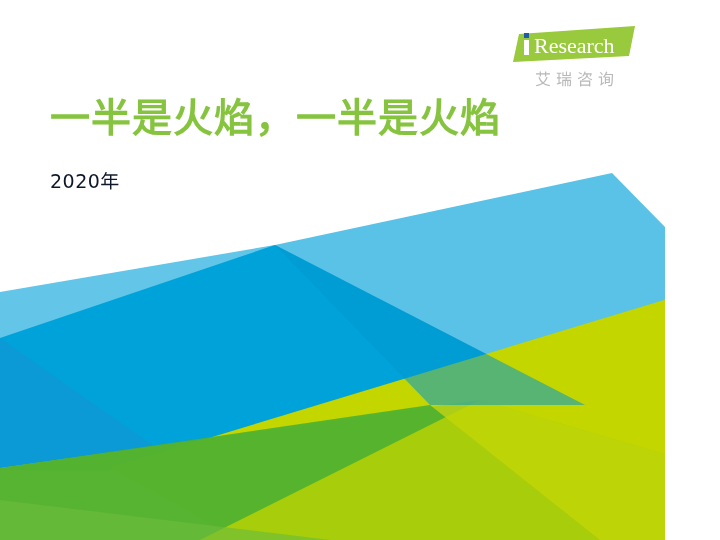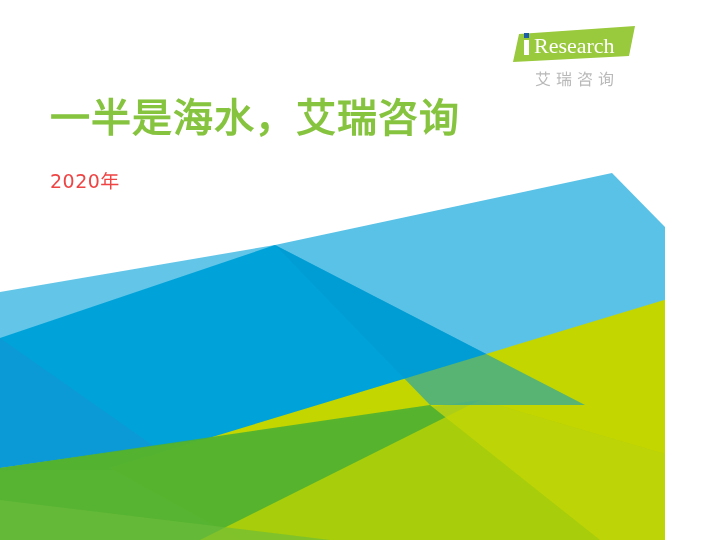--- a/index.html
+++ b/index.html
@@ -78,21 +78,21 @@
     font-weight: normal;
     color: #94c85a;
     letter-spacing: 0.5px;
     font-family: "DejaVu Sans", "Liberation Sans", sans-serif;
     white-space: nowrap;
   }
   #report-year {
     margin: 26px 0 0 0;
     font-size: 19px;
     line-height: 26px;
-    color: #ef4444;
+    color: #0f172a;
     letter-spacing: 0.5px;
     font-family: "DejaVu Sans", "Liberation Sans", sans-serif;
     white-space: nowrap;
   }
 </style>
 </head>
 <body>
 
 <div id="slide">
 
@@ -129,17 +129,17 @@
         <rect x="11" y="7" width="5" height="5" fill="#1b5ba8"></rect>
 
         <rect x="11" y="14" width="5" height="15" fill="#ffffff"></rect>
         <text x="21" y="27" font-family="Liberation Serif, DejaVu Serif, serif" font-size="22" fill="#ffffff" font-style="normal">Research</text>
       </svg>
     </div>
     <div id="logo-cn">艾瑞咨询</div>
   </div>
 
   <div id="text-block">
-    <h1 id="main-title">一半是海水，艾瑞咨询</h1>
+    <h1 id="main-title">一半是火焰，一半是火焰</h1>
     <div id="report-year">2020年</div>
   </div>
 
 </div>
 
 </body></html>

